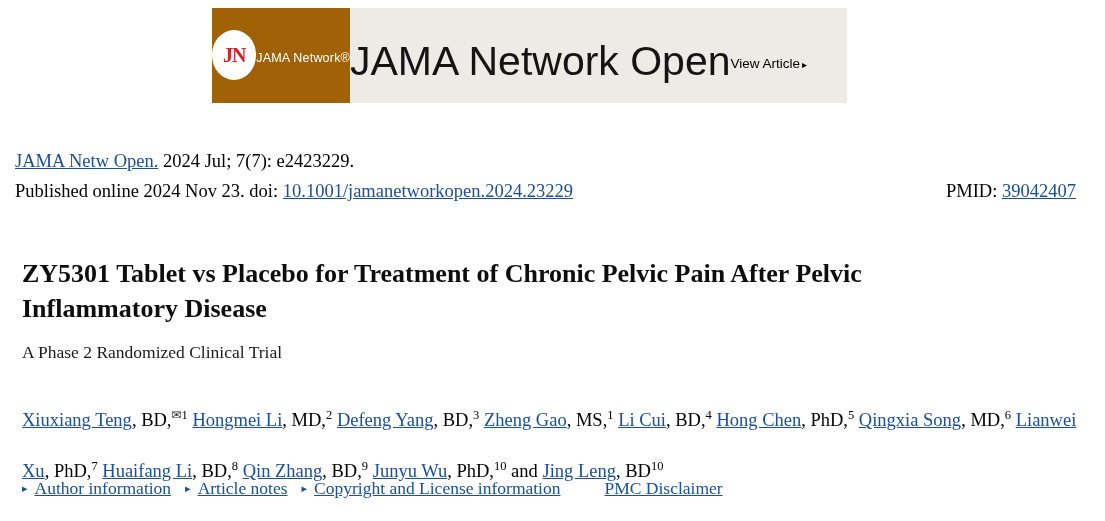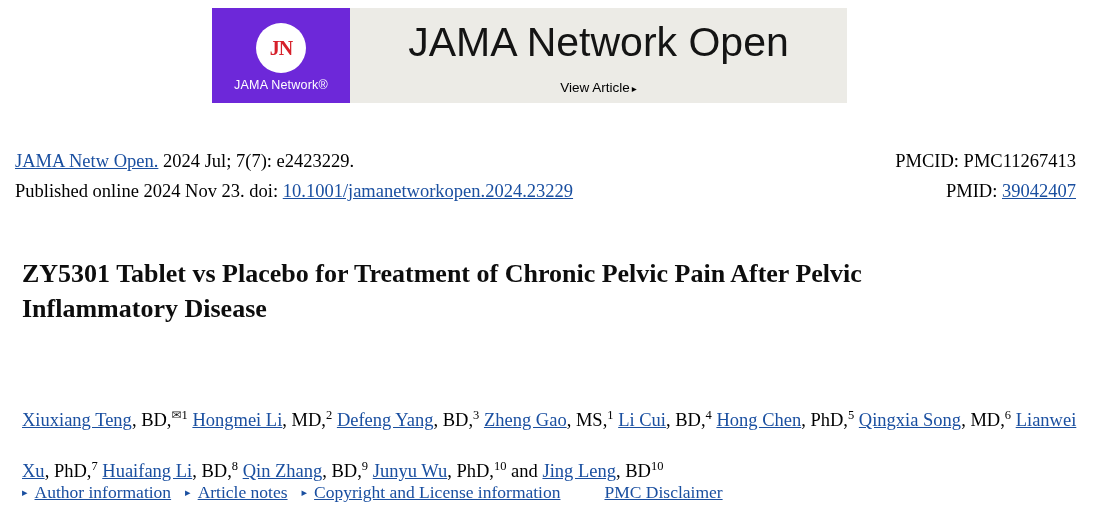--- a/index.html
+++ b/index.html
@@ -27,23 +27,23 @@
     left: 212px;
     top: 8px;
     width: 635px;
     height: 95px;
     background: #ecebe6;
     display: flex;
     align-items: stretch;
   }
   .banner-logo {
     width: 138px;
-    background: #6d28d9;
-    display: flex;
-    flex-direction: column;
+    background: #a16207;
+    display: flex;
+    flex-direction: row;
     align-items: center;
     justify-content: center;
     padding-top: 4px;
     box-sizing: border-box;
   }
   .logo-circle {
     width: 50px;
     height: 50px;
     border-radius: 50%;
     background: #ffffff;
@@ -63,21 +63,21 @@
     font-family: "Liberation Sans", sans-serif;
     font-size: 12.5px;
     color: #ffffff;
     letter-spacing: 0.2px;
     white-space: nowrap;
   }
   .banner-main {
     flex: 1;
     position: relative;
     display: flex;
-    flex-direction: column;
+    flex-direction: row;
     align-items: center;
     justify-content: flex-start;
   }
   .banner-title {
     font-family: "Liberation Sans", sans-serif;
     font-size: 41px;
     line-height: 1.05;
     color: #141414;
     margin-top: 13px;
     white-space: nowrap;
@@ -155,21 +155,21 @@
     vertical-align: super;
     color: #1a1a1a;
   }
 
   
   .footer-links {
     position: absolute;
     left: 22px;
     top: 474px;
     font-size: 17.5px;
-    line-height: 36px;
+    line-height: 29px;
     display: flex;
     align-items: baseline;
     white-space: nowrap;
   }
   .footer-links .tri {
     color: #1a4fa0;
     font-size: 11px;
     margin-right: 7px;
     position: relative;
     top: -2px;
@@ -195,35 +195,33 @@
         <span>View Article</span><span class="arrow">▸</span>
       </div>
     </div>
   </div>
 
   <div class="cite-block">
     <div class="cite-row">
       <div class="cite-left">
         <a class="link">JAMA Netw Open.</a><span> 2024 Jul; 7(7): e2423229.</span>
       </div>
-      <div class="cite-right">
-        <span>PMCID: </span><span>PMC11267413</span>
-      </div>
     </div>
     <div class="cite-row">
       <div class="cite-left">
         <span>Published online 2024 Nov 23. doi: </span><a class="link">10.1001/jamanetworkopen.2024.23229</a>
       </div>
       <div class="cite-right">
         <span>PMID: </span><a class="link">39042407</a>
       </div>
     </div>
   </div>
 
   <h1 class="article-title">ZY5301 Tablet vs Placebo for Treatment of Chronic Pelvic Pain After Pelvic Inflammatory Disease</h1>
+  <div class="article-subtitle">A Phase 2 Randomized Clinical Trial</div>
 
   <div class="authors"><a class="link">Xiuxiang Teng</a><span>, BD,</span><span class="env-glyph">✉</span><span class="aff">1</span><span> </span><a class="link">Hongmei Li</a><span>, MD,</span><span class="aff">2</span><span> </span><a class="link">Defeng Yang</a><span>, BD,</span><span class="aff">3</span><span> </span><a class="link">Zheng Gao</a><span>, MS,</span><span class="aff">1</span><span> </span><a class="link">Li Cui</a><span>, BD,</span><span class="aff">4</span><span> </span><a class="link">Hong Chen</a><span>, PhD,</span><span class="aff">5</span><span> </span><a class="link">Qingxia Song</a><span>, MD,</span><span class="aff">6</span><span> </span><a class="link">Lianwei Xu</a><span>, PhD,</span><span class="aff">7</span><span> </span><a class="link">Huaifang Li</a><span>, BD,</span><span class="aff">8</span><span> </span><a class="link">Qin Zhang</a><span>, BD,</span><span class="aff">9</span><span> </span><a class="link">Junyu Wu</a><span>, PhD,</span><span class="aff">10</span><span> </span><span>and </span><a class="link">Jing Leng</a><span>, BD</span><span class="aff">10</span></div>
 
   <div class="footer-links">
     <span class="fitem">
       <span class="tri">▸</span><a class="link">Author information</a>
     </span>
     <span class="fitem">
       <span class="tri">▸</span><a class="link">Article notes</a>
     </span>

